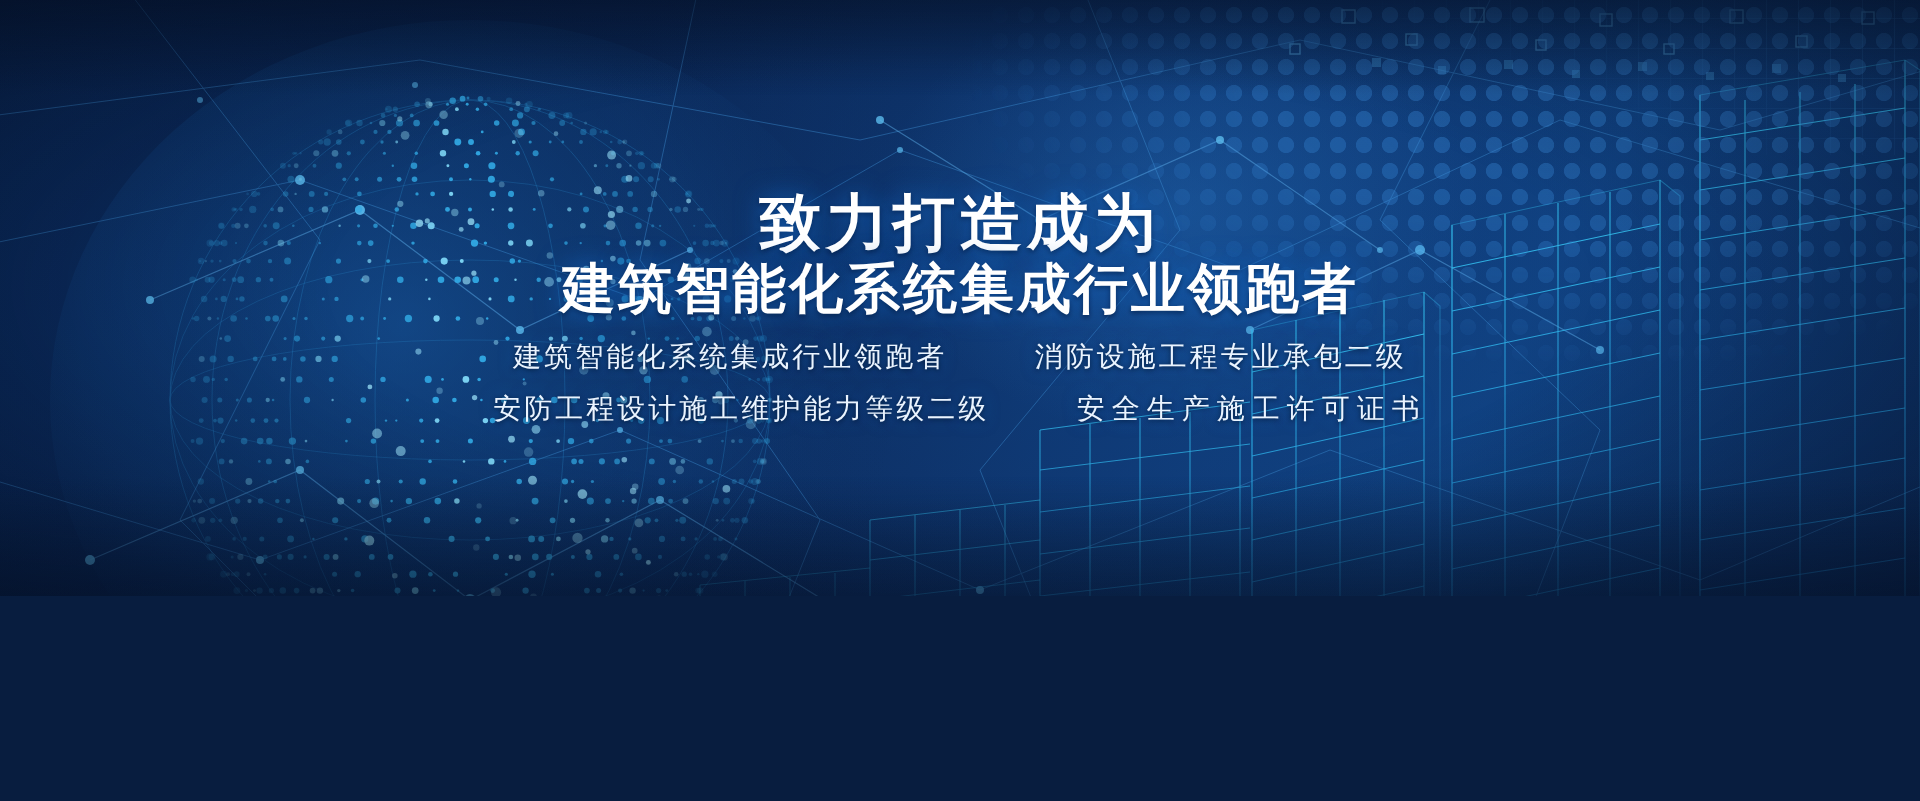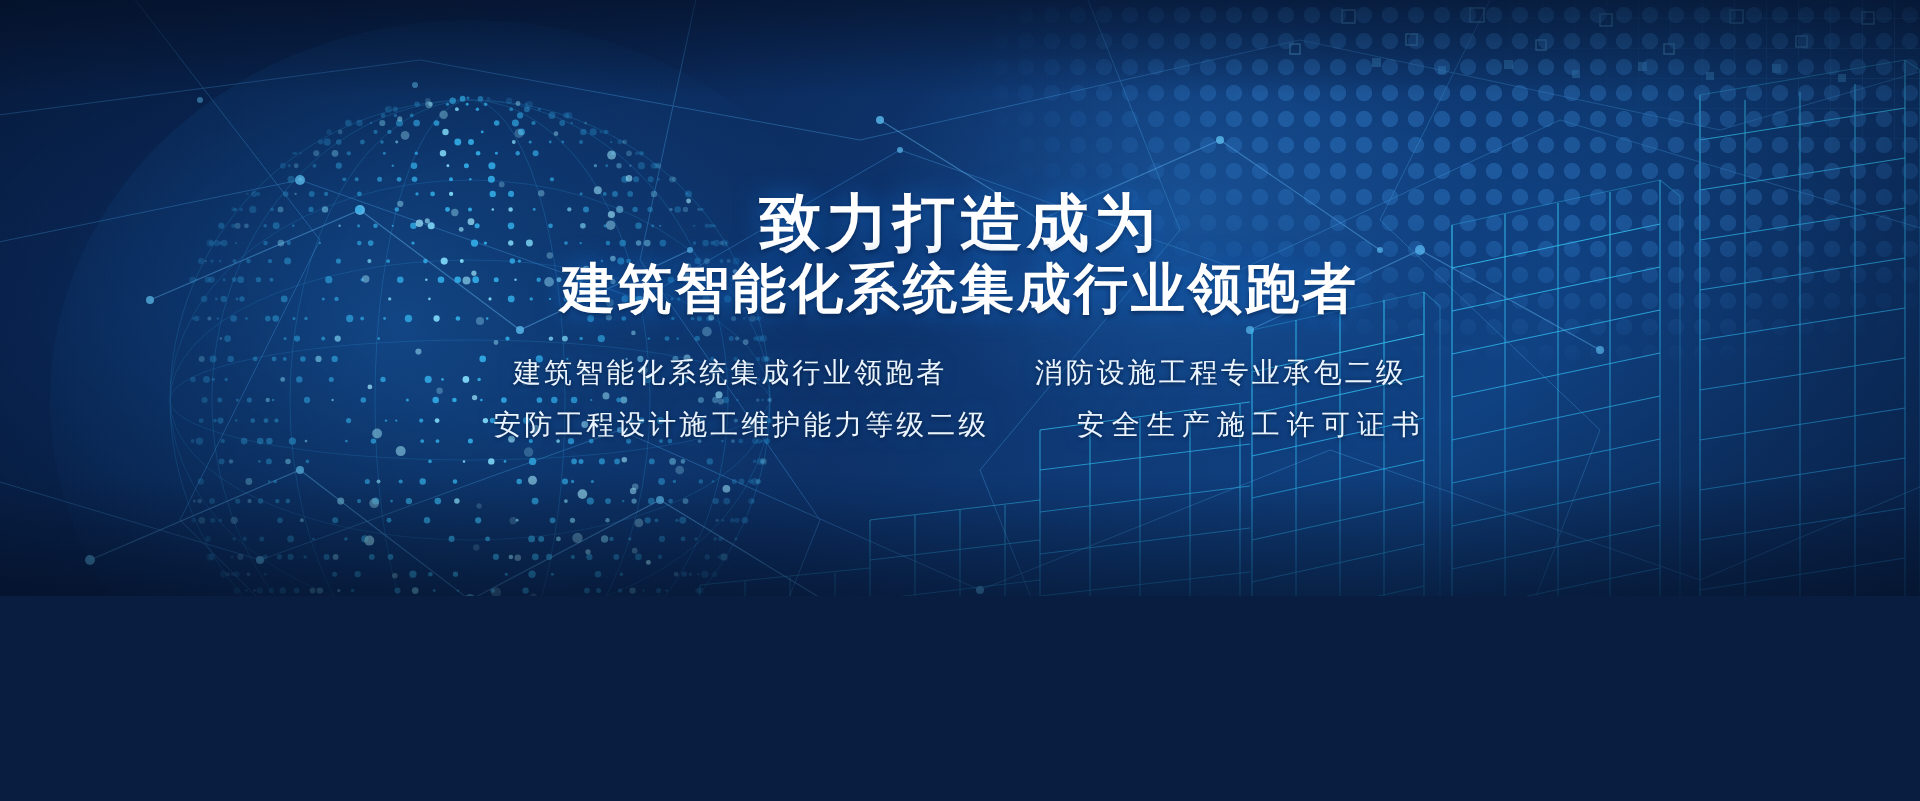--- a/index.html
+++ b/index.html
@@ -52,21 +52,21 @@
   #hl1{font-size:62px;letter-spacing:5px;margin-bottom:6px;}
   #hl2{font-size:54px;letter-spacing:3px;}
   .subrow{
     margin-top:18px;color:#eaf4ff;font-size:28px;letter-spacing:3px;
     white-space:nowrap;text-shadow:0 1px 5px rgba(2,14,36,0.85),0 0 16px rgba(20,110,200,0.55);
   }
   #subrow2{margin-top:14px;}
   .sub-a{display:inline-block;}
   .sub-gap{display:inline-block;width:48px;}
   .sub-b{display:inline-block;letter-spacing:7px;}
-  #subrow1 .sub-b{letter-spacing:3px;margin-top:16px;}
+  #subrow1 .sub-b{letter-spacing:3px;}
 
   
   svg.art{position:absolute;inset:0;width:1920px;height:801px;}
 </style>
 </head>
 <body>
 
 <div id="banner">
 
   <svg class="art nofx" viewBox="0 0 1920 801" preserveAspectRatio="none">

